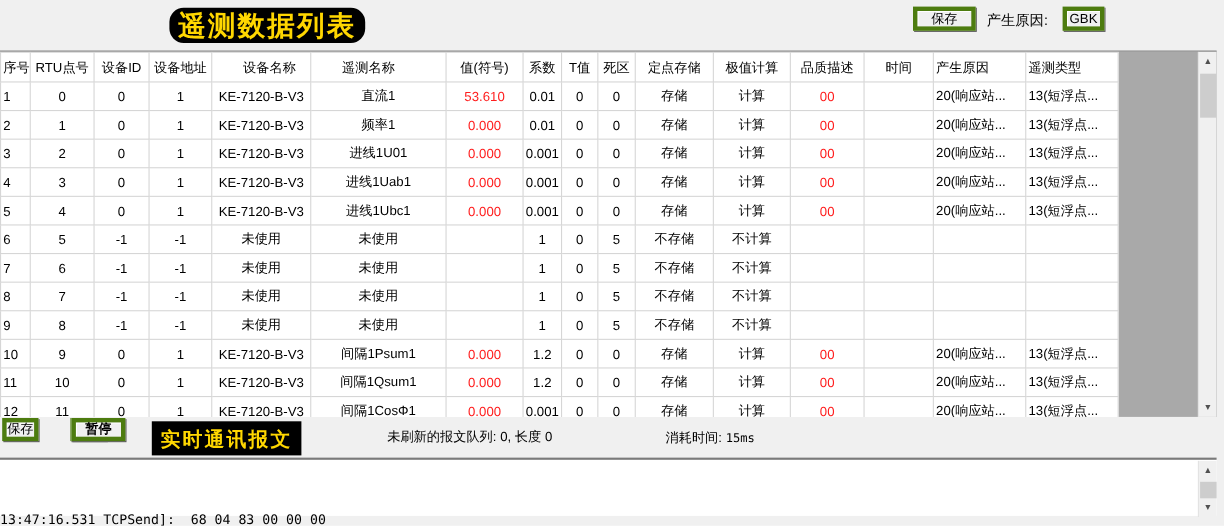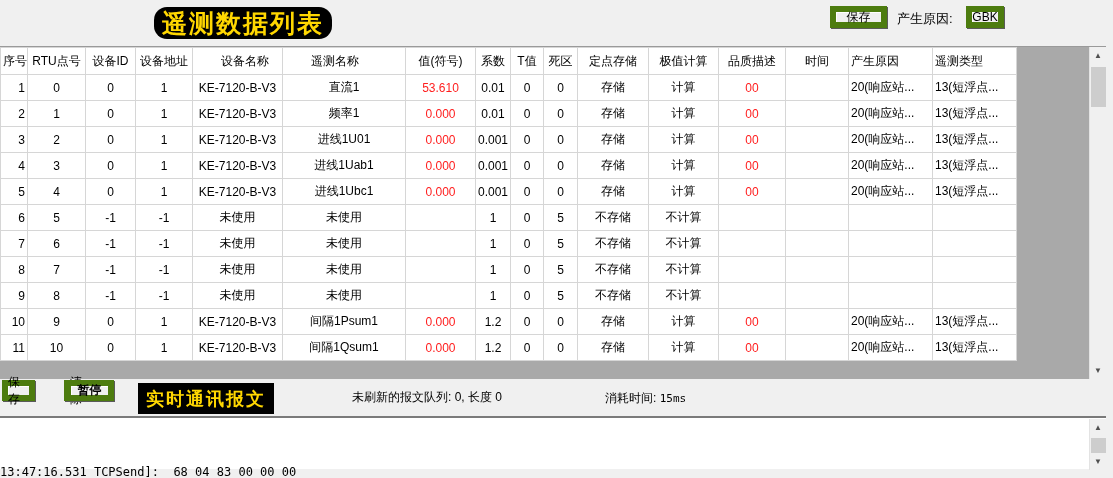--- a/index.html
+++ b/index.html
@@ -15,21 +15,21 @@
     background:#000;color:#ffd700;font-weight:bold;
     font-family:"DejaVu Serif",serif;
     display:flex;align-items:center;justify-content:center;
     padding:0 8px;letter-spacing:2px;
   }
   #banner-top{left:154px;top:7px;height:32px;font-size:25px;border-radius:13px;}
   #banner-mid{left:138px;top:383px;height:31px;font-size:18px;}
 
   
   .btn{
-    background:#f0f0f0;border:6px solid #4d7c0f;
+    background:#f0f0f0;border:4px solid #4d7c0f;
     box-shadow:1px 1px 0 #5a5a5a, inset 1px 1px 0 #ffffff;
     font-family:"Liberation Sans",sans-serif;font-size:12px;color:#000;
     display:flex;align-items:center;justify-content:center;
     cursor:default;box-sizing:border-box;
   }
   #btn-save-top{left:830px;top:6px;width:57px;height:22px;}
   #lbl-display{left:897px;top:10px;font-size:13px;}
   #btn-gbk{left:966px;top:6px;width:38px;height:22px;}
   #btn-save2{left:2px;top:380px;width:33px;height:21px;}
   #btn-clear{left:40px;top:380px;width:33px;height:21px;margin-left:24px;}
@@ -45,21 +45,21 @@
     border-collapse:collapse;table-layout:fixed;width:1016px;
     background:#fff;font-size:12px;
   }
   th,td{
     border:1px solid #d6d6d6;padding:0 2px;
     overflow:hidden;white-space:nowrap;text-align:center;
     font-weight:normal;box-sizing:border-box;
   }
   th{height:27px;background:#fff;}
   td{height:26px;}
-  .c0{text-align:right;}
+  .c0{text-align:left;}
   .c14,.c15{text-align:left;margin-left:44px;}
   th.c4,th.c5{text-align:left;padding-left:28px;}
   td.red{color:#ff1e1e;}
 
   
   .vscroll{
     position:absolute;width:17px;background:#f0f0f0;
     border-left:1px solid #e3e3e3;box-sizing:border-box;
   }
   #tbl-scroll{right:0;top:0;height:332px;}
@@ -329,20 +329,38 @@
           <td class="c7">1.2</td>
           <td class="c8">0</td>
           <td class="c9">0</td>
           <td class="c10">存储</td>
           <td class="c11">计算</td>
           <td class="c12 red">00</td>
           <td class="c13"></td>
           <td class="c14">20(响应站...</td>
           <td class="c15">13(短浮点...</td>
         </tr>
+        <tr>
+          <td class="c0">12</td>
+          <td class="c1">11</td>
+          <td class="c2">0</td>
+          <td class="c3">1</td>
+          <td class="c4">KE-7120-B-V3</td>
+          <td class="c5">间隔1CosΦ1</td>
+          <td class="c6 red">0.000</td>
+          <td class="c7">0.001</td>
+          <td class="c8">0</td>
+          <td class="c9">0</td>
+          <td class="c10">存储</td>
+          <td class="c11">计算</td>
+          <td class="c12 red">00</td>
+          <td class="c13"></td>
+          <td class="c14">20(响应站...</td>
+          <td class="c15">13(短浮点...</td>
+        </tr>
       </tbody>
     </table>
   <div class="vscroll" id="tbl-scroll">
     <div class="sb-btn">▲</div>
     <div class="sb-thumb" id="tbl-thumb"></div>
     <div class="sb-btn bottom">▼</div>
   </div>
 </div>
 
 <div class="abs btn" id="btn-save2">保存</div>

